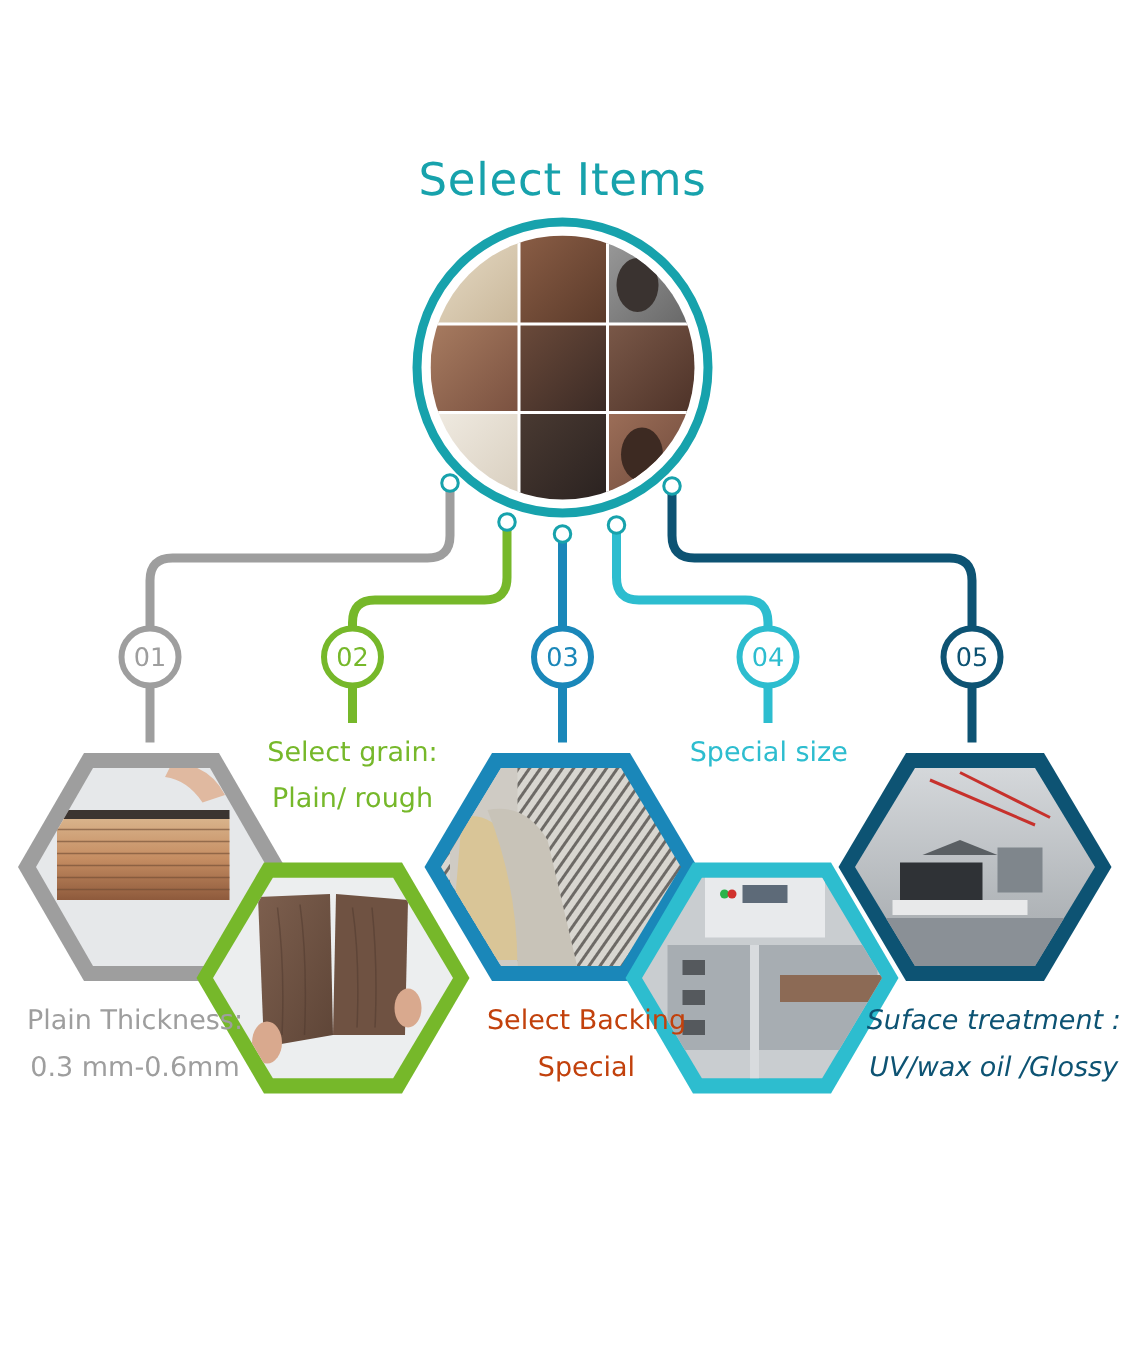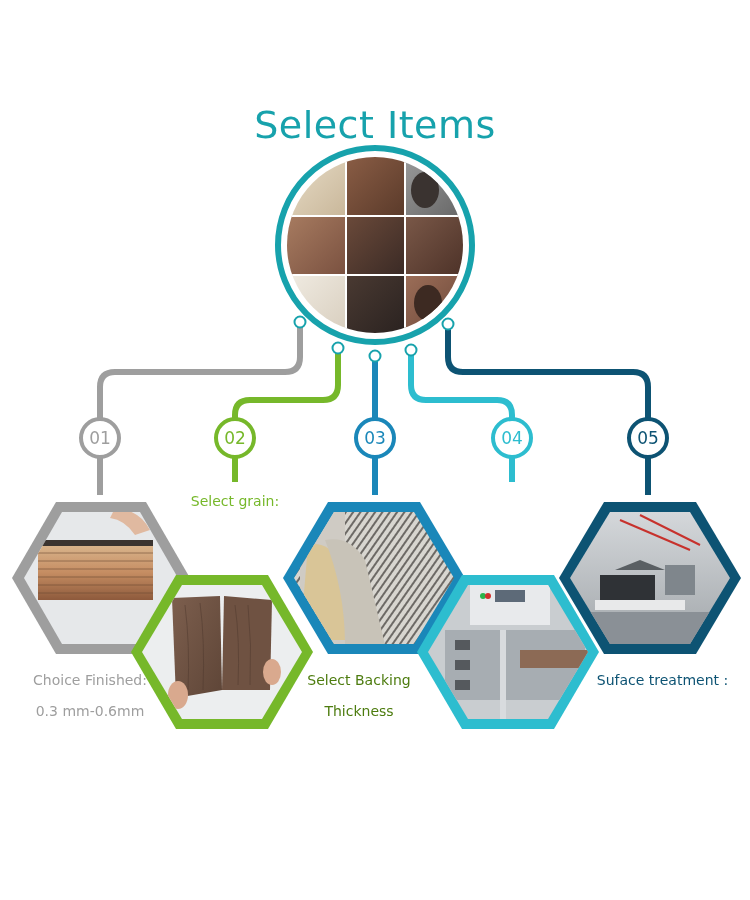--- a/index.html
+++ b/index.html
@@ -1,24 +1,24 @@
 <!DOCTYPE html>
 <html><head>
 <meta charset="utf-8">
 <style>
   * { box-sizing: border-box; margin: 0; padding: 0; }
   html, body { width: 750px; height: 900px; background: #ffffff; overflow: hidden; }
   body { position: relative; font-family: "DejaVu Sans", sans-serif; }
   .title {
     position: absolute; left: 0; width: 750px; top: 103px; text-align: center;
-    font-size: 38px; color: #17a2ac; letter-spacing: 0.5px;
+    font-size: 30px; color: #17a2ac; letter-spacing: 0.5px;
   }
   svg.diagram { position: absolute; left: 0; top: 0; }
   .label {
-    position: absolute; text-align: center; font-size: 14px; line-height: 31px; white-space: nowrap;
+    position: absolute; text-align: center; font-size: 18px; line-height: 31px; white-space: nowrap;
   }
   .num {
     font-family: "DejaVu Sans", sans-serif; font-size: 17px;
   }
 </style>
 </head>
 <body>
 
 <div class="title">Select Items</div>
 
@@ -230,27 +230,30 @@
       <rect x="600" y="575" width="55" height="25" fill="#2f3236"></rect>
       <rect x="595" y="600" width="90" height="10" fill="#e8e9ea"></rect>
       <rect x="665" y="565" width="30" height="30" fill="#7f868c"></rect>
       <polygon points="615,570 640,560 665,570" fill="#5a5f63"></polygon>
       <rect x="570" y="612" width="165" height="40" fill="#8a9096"></rect>
     </g>
   </g>
 </svg>
 
 <div class="label" style="left:0; width:180px; top:665px; color:#9e9e9e;">
-  <div>Choice Finished:</div>
+  <div>Plain Thickness:</div>
   <div>0.3 mm-0.6mm</div>
 </div>
 <div class="label" style="left:170px; width:130px; top:486px; color:#76b82a;">
   <div>Select grain:</div>
-</div>
-<div class="label" style="left:284px; width:150px; top:665px; color:#4d7c0f;">
+  <div>Plain/ rough</div>
+</div>
+<div class="label" style="left:316px; width:150px; top:665px; color:#c2410c;">
   <div>Select Backing</div>
-  <div>Thickness</div>
+  <div>Special</div>
 </div>
 <div class="label" style="left:440px; width:145px; top:486px; color:#2dbdcf;">
-</div>
-<div class="label" style="left:575px; width:175px; top:665px; color:#0d5373;">
+  <div>Special size</div>
+</div>
+<div class="label" style="left:575px; width:175px; top:665px; color:#0d5373;font-style:italic;">
   <div>Suface treatment :</div>
+  <div>UV/wax oil /Glossy</div>
 </div>
 
 </body></html>

